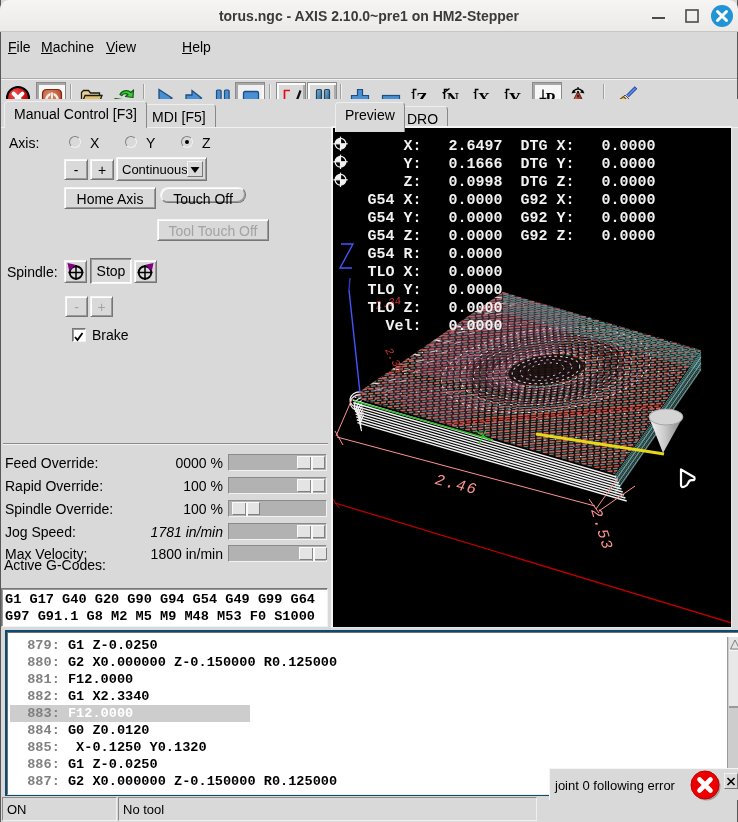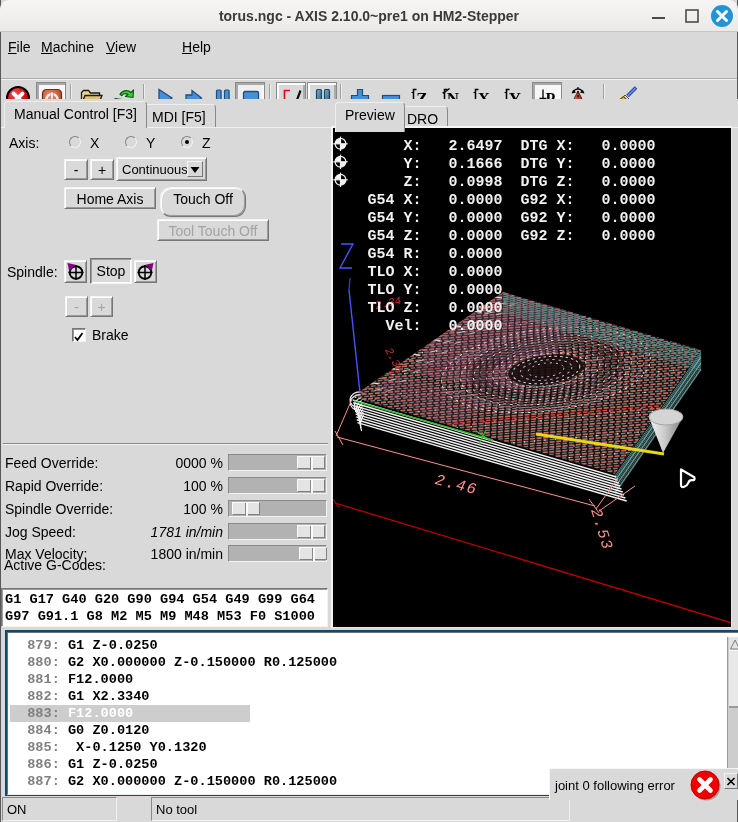--- a/index.html
+++ b/index.html
@@ -265,21 +265,21 @@
 <div class="radio" style="left:180px; top:37px;">
         <div style="position:absolute; left:3px; top:3px; width:4px; height:4px; border-radius:50%; background:#000;"></div>
       </div>
 <span class="lbl" style="left:201px; top:36px;">Z</span>
 <div class="btn" style="left:63px; top:60px; width:24px; height:21px; padding-top:2px;">-</div>
 <div class="btn" style="left:89px; top:60px; width:24px; height:21px; padding-top:2px;">+</div>
 <div class="btn" style="left:115px; top:58px; width:91px; height:24px; text-align:left; padding:4px 0 0 5px; font-size:13px;">Continuous<div style="position:absolute; right:3px; top:3px; width:16px; height:16px; border:1px solid; border-color:#f5f5f5 #767676 #767676 #f5f5f5; background:#d9d9d9;"><svg width="14" height="14">
             <path d="M 2.5 5 L 11.5 5 L 7 11 Z" fill="#000"></path>
           </svg></div></div>
 <div class="btn" style="left:63px; top:88px; width:92px; height:22px; padding-top:3px;">Home Axis</div>
-<div class="btn" style="left:159px; top:88px; width:86px; height:30px; padding-top:3px;border-radius:11px;">Touch Off</div>
+<div class="btn" style="left:159px; top:88px; width:86px; height:16px; padding-top:3px;border-radius:11px;">Touch Off</div>
 <div class="btn dis" style="left:156px; top:120px; width:112px; height:22px; padding-top:3px;">Tool Touch Off</div>
 <span class="lbl" style="left:6px; top:165px;">Spindle:</span>
 <div class="btn" style="left:63px; top:161px; width:23px; height:23px;"><svg width="21" height="21" viewBox="0 0 21 21">
           <circle cx="11" cy="11.5" r="6.3" fill="none" stroke="#000" stroke-width="1.9"></circle>
           <path d="M 11 4 L 11 19 M 3.5 11.5 L 18.5 11.5" stroke="#000" stroke-width="1.5"></path>
           <path d="M 2.5 2 L 10.5 3.8 L 4.2 10.2 Z" fill="#800080"></path>
         </svg></div>
 <div class="btn sunk" style="left:89px; top:159px; width:42px; height:26px; padding-top:4px;">Stop</div>
 <div class="btn" style="left:133px; top:161px; width:23px; height:23px;"><svg width="21" height="21" viewBox="0 0 21 21">
           <circle cx="10" cy="11.5" r="6.3" fill="none" stroke="#000" stroke-width="1.9"></circle>
@@ -689,15 +689,15 @@
     </svg>
     <div style="position:absolute; left:174px; top:4px; width:14px; height:16px; background:#d9d9d9; border:1px solid; border-color:#f0f0f0 #767676 #767676 #f0f0f0;">
       <svg width="12" height="14">
           <path d="M 2.5 4 L 9.5 11 M 9.5 4 L 2.5 11" stroke="#000" stroke-width="1.6"></path>
         </svg>
     </div>
   </div>
 
   <div id="statusbar">
     <div class="scell" style="left:1px; width:115px;">ON</div>
-    <div class="scell" style="left:117px; width:419px;margin-left:33px;">No tool</div>
+    <div class="scell" style="left:117px; width:419px;">No tool</div>
   </div>
 </div>
 
 </body></html>

